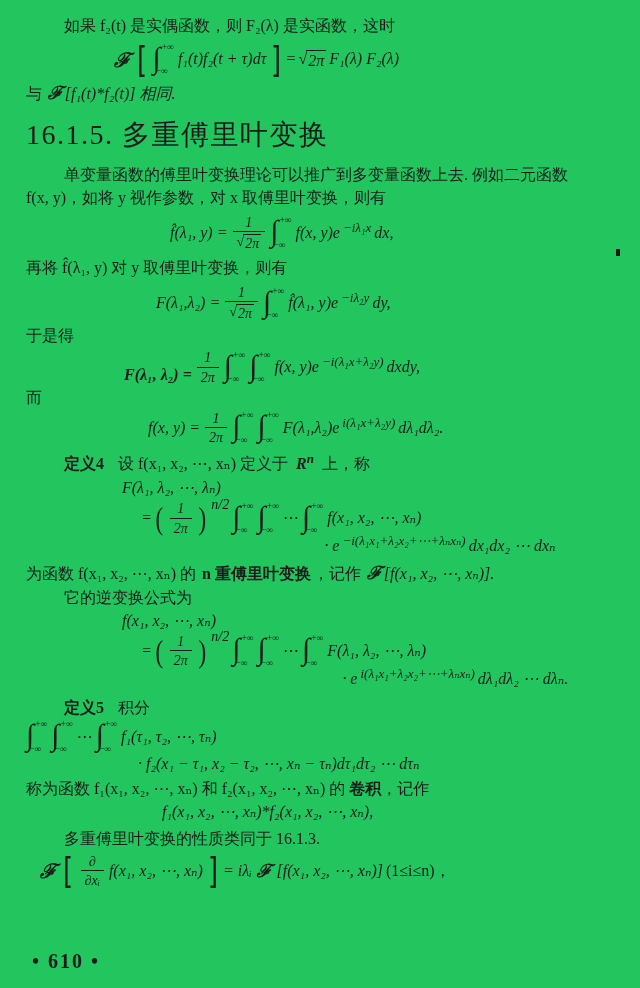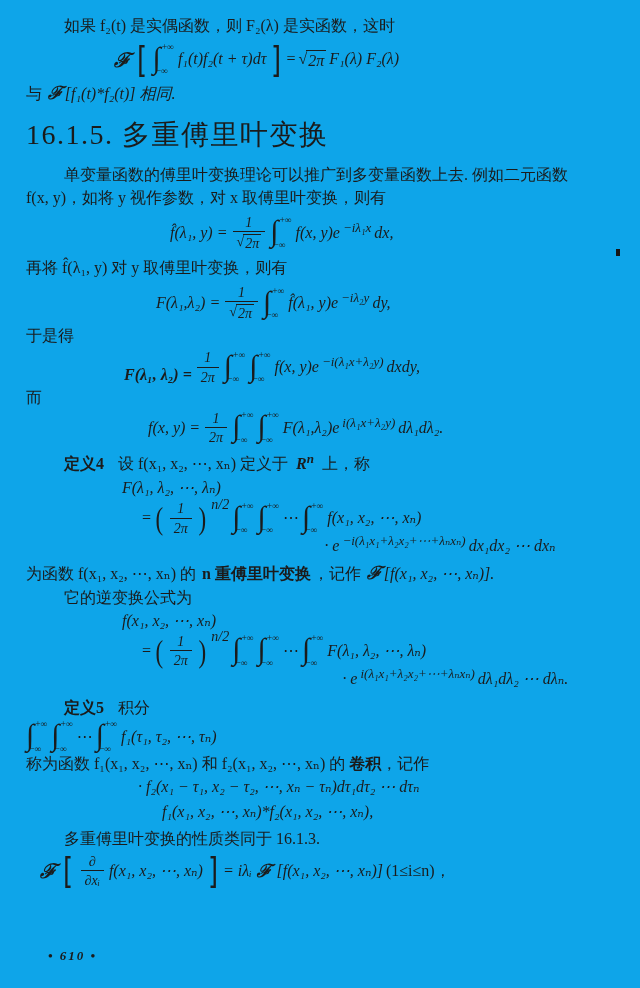--- a/index.html
+++ b/index.html
@@ -1,20 +1,20 @@
 <!DOCTYPE html>
 <html><head>
 <meta charset="utf-8">
 <style>
   html,body{margin:0;padding:0;background:#e8e8e8;}
   .page{
     position:relative;
     width:640px;height:988px;
     margin:0 auto;
-    background:#0ea5e9;
+    background:#22c55e;
     color:#1b1b1b;
     font-family:"Liberation Serif","DejaVu Serif",serif;
     font-size:16px;
     line-height:1.3;
     box-sizing:border-box;
     padding:16px 28px 0 26px;
     overflow:hidden;
   }
   .ln{margin:0 0 2px 0;}
   .ind{text-indent:38px;}
@@ -40,21 +40,21 @@
   .frac{display:inline-flex;flex-direction:column;align-items:center;line-height:1.1;font-size:14px;margin:0 2px;text-align:center;}
   .frac .num{padding:0 2px 1px 2px;}
   .frac .den{border-top:1.2px solid currentColor;padding:2px 4px 0 4px;}
   
   .sqrt{display:inline-flex;align-items:flex-start;line-height:1.15;}
   .sqrt .sign{font-style:normal;}
   .sqrt .rad{border-top:1px solid currentColor;margin-left:-1px;padding:1px 2px 0 2px;}
   
   .sup{font-size:13px;line-height:1;position:relative;top:-6px;font-style:italic;}
   .pow{font-size:14px;line-height:1;position:relative;top:-14px;font-style:italic;margin-left:1px;}
-  .pagenum{position:absolute;left:48px;top:948px;font-weight:700;font-size:13px;letter-spacing:2px;font-style:italic;}
+  .pagenum{position:absolute;left:32px;top:948px;font-weight:700;font-size:20px;letter-spacing:2px;}
   .speck{position:absolute;left:616px;top:249px;width:4px;height:7px;background:#161616;}
 </style>
 </head>
 <body>
 
 <div class="page">
 
   <div class="ln ind">如果 f₂(t) 是实偶函数，则 F₂(λ) 是实函数，这时</div>
 
   <div class="ln formula" style="margin:6px 0 4px 86px;">
@@ -310,26 +310,26 @@
     <span class="intwrap">
         <span class="int">∫</span>
         <span class="lims">
           <span class="t">+∞</span>
           <span class="b">−∞</span>
         </span>
       </span>
     <span class="mi">f₁(τ₁, τ₂, ⋯, τₙ)</span>
   </div>
 
+  <div class="ln mi" style="margin:0 0 4px 112px;">· f₂(x₁ − τ₁, x₂ − τ₂, ⋯, xₙ − τₙ)dτ₁dτ₂ ⋯ dτₙ</div>
+
   <div class="ln">
     <span>称为函数 f₁(x₁, x₂, ⋯, xₙ) 和 f₂(x₁, x₂, ⋯, xₙ) 的</span>
     <span class="bold">卷积</span><span>，记作</span>
   </div>
-
-  <div class="ln mi" style="margin:0 0 4px 112px;">· f₂(x₁ − τ₁, x₂ − τ₂, ⋯, xₙ − τₙ)dτ₁dτ₂ ⋯ dτₙ</div>
 
   <div class="ln mi" style="margin:2px 0 6px 136px;">f₁(x₁, x₂, ⋯, xₙ)*f₂(x₁, x₂, ⋯, xₙ),</div>
 
   <div class="ln ind" style="margin:6px 0 4px 0;">多重傅里叶变换的性质类同于 16.1.3.</div>
 
   <div class="ln formula" style="margin:4px 0 0 12px;">
     <span class="scrF">ℱ</span>
     <span class="bbr">[</span>
     <span class="frac">
         <span class="num mi">∂</span>

